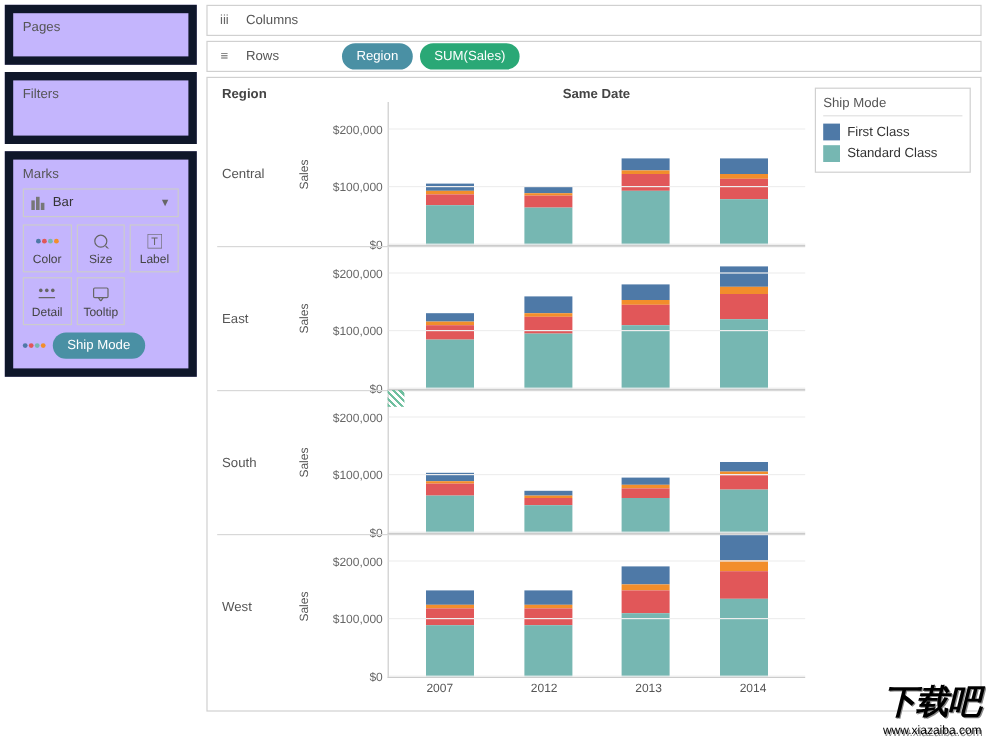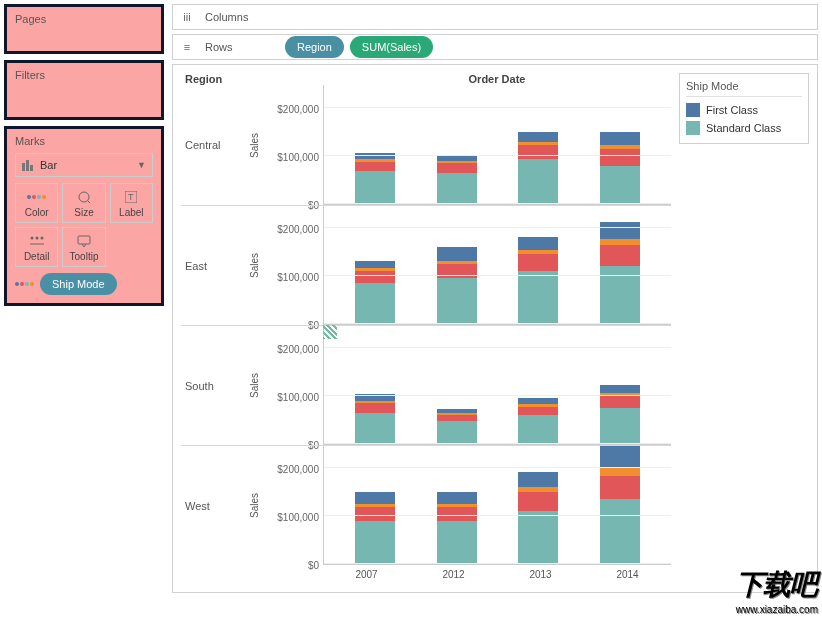--- a/index.html
+++ b/index.html
@@ -1,19 +1,19 @@
 <!DOCTYPE html>
 <html><head>
 <meta charset="utf-8">
 <style>
 * { box-sizing: border-box; margin: 0; padding: 0; }
 body { font-family: Arial, sans-serif; font-size: 11px; color: #333; background: #fff; width: 822px; height: 619px; position: relative; }
 .app { display: flex; gap: 8px; padding: 4px; }
 .left-col { width: 160px; display: flex; flex-direction: column; gap: 6px; }
-.panel { border: 3px solid #0f172a; background: #fca5a5; padding: 6px 8px; }
+.panel { border: 7px solid #0f172a; background: #c4b5fd; padding: 6px 8px; }
 .panel-title { font-size: 11px; color: #555; }
 .pages-panel { height: 50px; }
 .filters-panel { height: 60px; }
 .marks-panel { padding-bottom: 8px; }
 .marks-dropdown { display: flex; align-items: center; border: 1px solid #ccc; margin: 6px 0; height: 24px; padding: 0 6px; cursor: pointer; }
 .marks-dropdown .dd-icon { margin-right: 6px; display: inline-flex; }
 .marks-dropdown .dd-label { flex: 1; }
 .marks-dropdown .caret { font-size: 9px; color: #666; }
 .marks-grid { display: grid; grid-template-columns: repeat(3, 1fr); gap: 4px; margin: 4px 0; }
 .mark-btn { border: 1px solid #ccc; height: 40px; display: flex; flex-direction: column; align-items: center; justify-content: center; gap: 2px; cursor: pointer; }
@@ -160,21 +160,21 @@
         <span class="pill pill-blue">Region</span>
         <span class="pill pill-teal">SUM(Sales)</span>
       </div>
     </div>
 
     <div class="vis-area">
       <div class="chart-col">
         <div class="chart-header">
           <div class="region-hdr">Region</div>
           <div style="width:82px"></div>
-          <div class="orderdate-hdr">Order Date</div>
+          <div class="orderdate-hdr">Same Date</div>
         </div>
         <div class="facets" id="facets">
             <div class="facet" style="height: 120px;">
               <div class="facet-label">Central</div>
               <div class="y-axis">
                 <span class="y-axis-label">Sales</span>
               </div>
               <div class="y-ticks">
                 <div class="y-tick" style="bottom: 0px;">$0</div>
                 <div class="y-tick" style="bottom: 48px;">$100,000</div>

